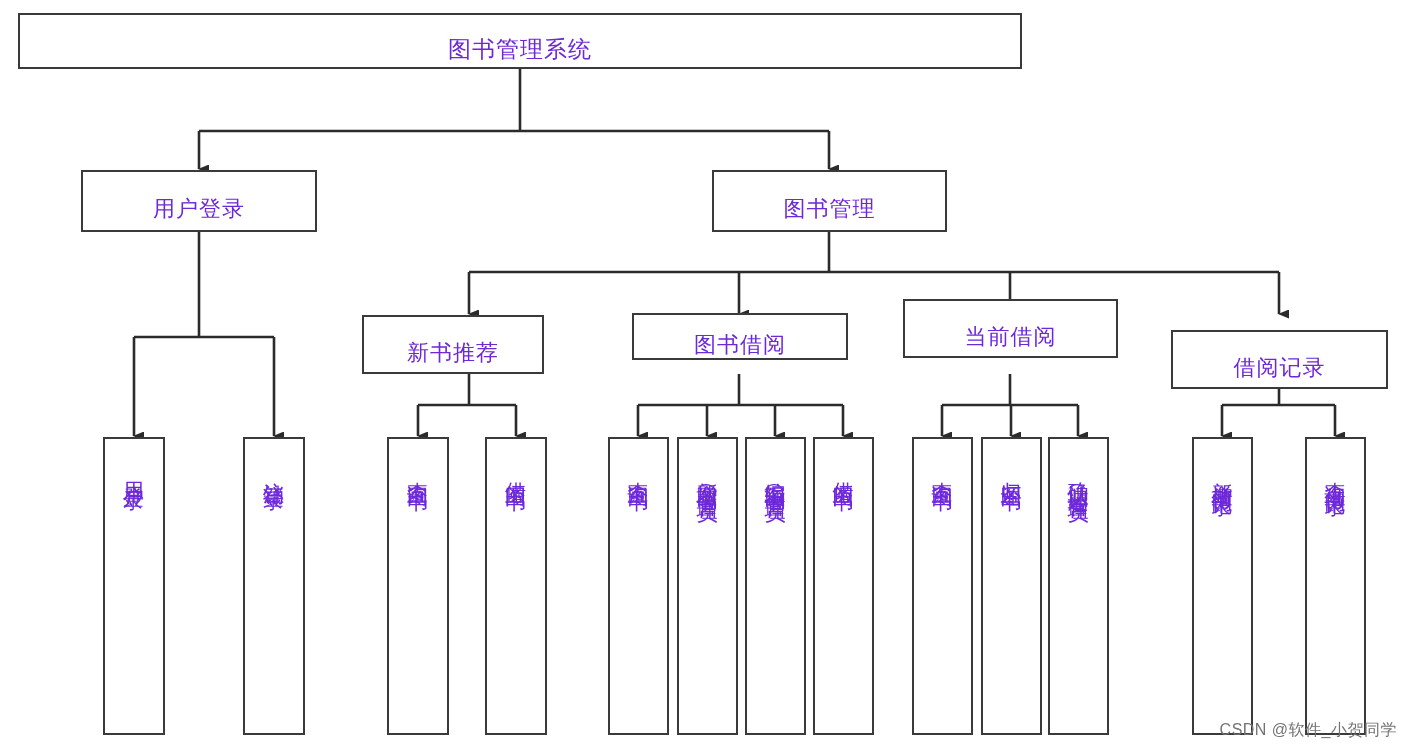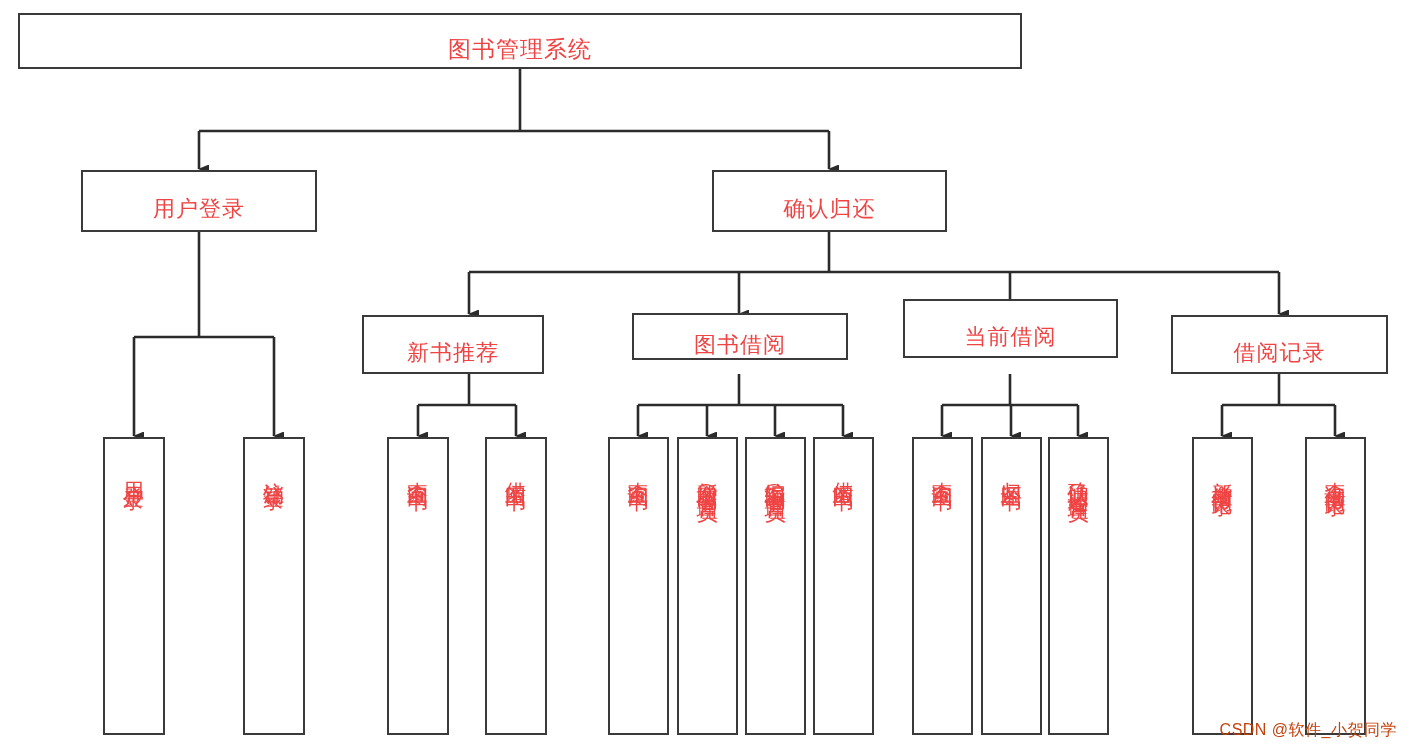--- a/index.html
+++ b/index.html
@@ -31,21 +31,21 @@
     box-sizing: border-box;
     border: 2.5px solid #3a3a3a;
     background: #ffffff;
     display: flex;
     align-items: center;
     justify-content: center;
     overflow: hidden;
   }
   .node-label {
     font-size: 22px;
-    color: #ef4444;
+    color: #6d28d9;
     letter-spacing: 1px;
     line-height: 1.25;
     text-align: center;
     white-space: nowrap;
     margin-top: 16px;
   }
   .node-box.vertical .node-label {
     writing-mode: vertical-rl;
     text-orientation: upright;
     font-size: 21px;
@@ -57,21 +57,21 @@
     align-items: flex-start;
     justify-content: center;
     padding-top: 10px;
   }
   .node-box.root .node-label { font-size: 23px; }
   .watermark {
     position: absolute;
     right: 8px;
     bottom: 6px;
     font-size: 16px;
-    color: #c2410c;
+    color: #737373;
     letter-spacing: 0.5px;
     white-space: nowrap;
     pointer-events: none;
   }
 </style>
 </head>
 <body>
 
 <div id="diagram-root">
 
@@ -119,32 +119,32 @@
   </svg>
 
   <div id="nodes-layer">
       <div class="node-box root" style="left: 18px; top: 13px; width: 1004px; height: 56px;">
         <span class="node-label">图书管理系统</span>
       </div>
       <div class="node-box" style="left: 81px; top: 170px; width: 236px; height: 62px;">
         <span class="node-label">用户登录</span>
       </div>
       <div class="node-box" style="left: 712px; top: 170px; width: 235px; height: 62px;">
-        <span class="node-label">确认归还</span>
+        <span class="node-label">图书管理</span>
       </div>
       <div class="node-box" style="left: 362px; top: 315px; width: 182px; height: 59px;">
         <span class="node-label">新书推荐</span>
       </div>
       <div class="node-box" style="left: 632px; top: 313px; width: 216px; height: 47px;">
         <span class="node-label">图书借阅</span>
       </div>
       <div class="node-box" style="left: 903px; top: 299px; width: 215px; height: 59px;">
         <span class="node-label">当前借阅</span>
       </div>
-      <div class="node-box" style="left: 1171px; top: 315px; width: 217px; height: 59px;">
+      <div class="node-box" style="left: 1171px; top: 330px; width: 217px; height: 59px;">
         <span class="node-label">借阅记录</span>
       </div>
       <div class="node-box vertical" style="left: 103px; top: 437px; width: 62px; height: 298px;">
         <span class="node-label">用户登录</span>
       </div>
       <div class="node-box vertical" style="left: 243px; top: 437px; width: 62px; height: 298px;">
         <span class="node-label">注销登录</span>
       </div>
       <div class="node-box vertical" style="left: 387px; top: 437px; width: 62px; height: 298px;">
         <span class="node-label">查询图书</span>

